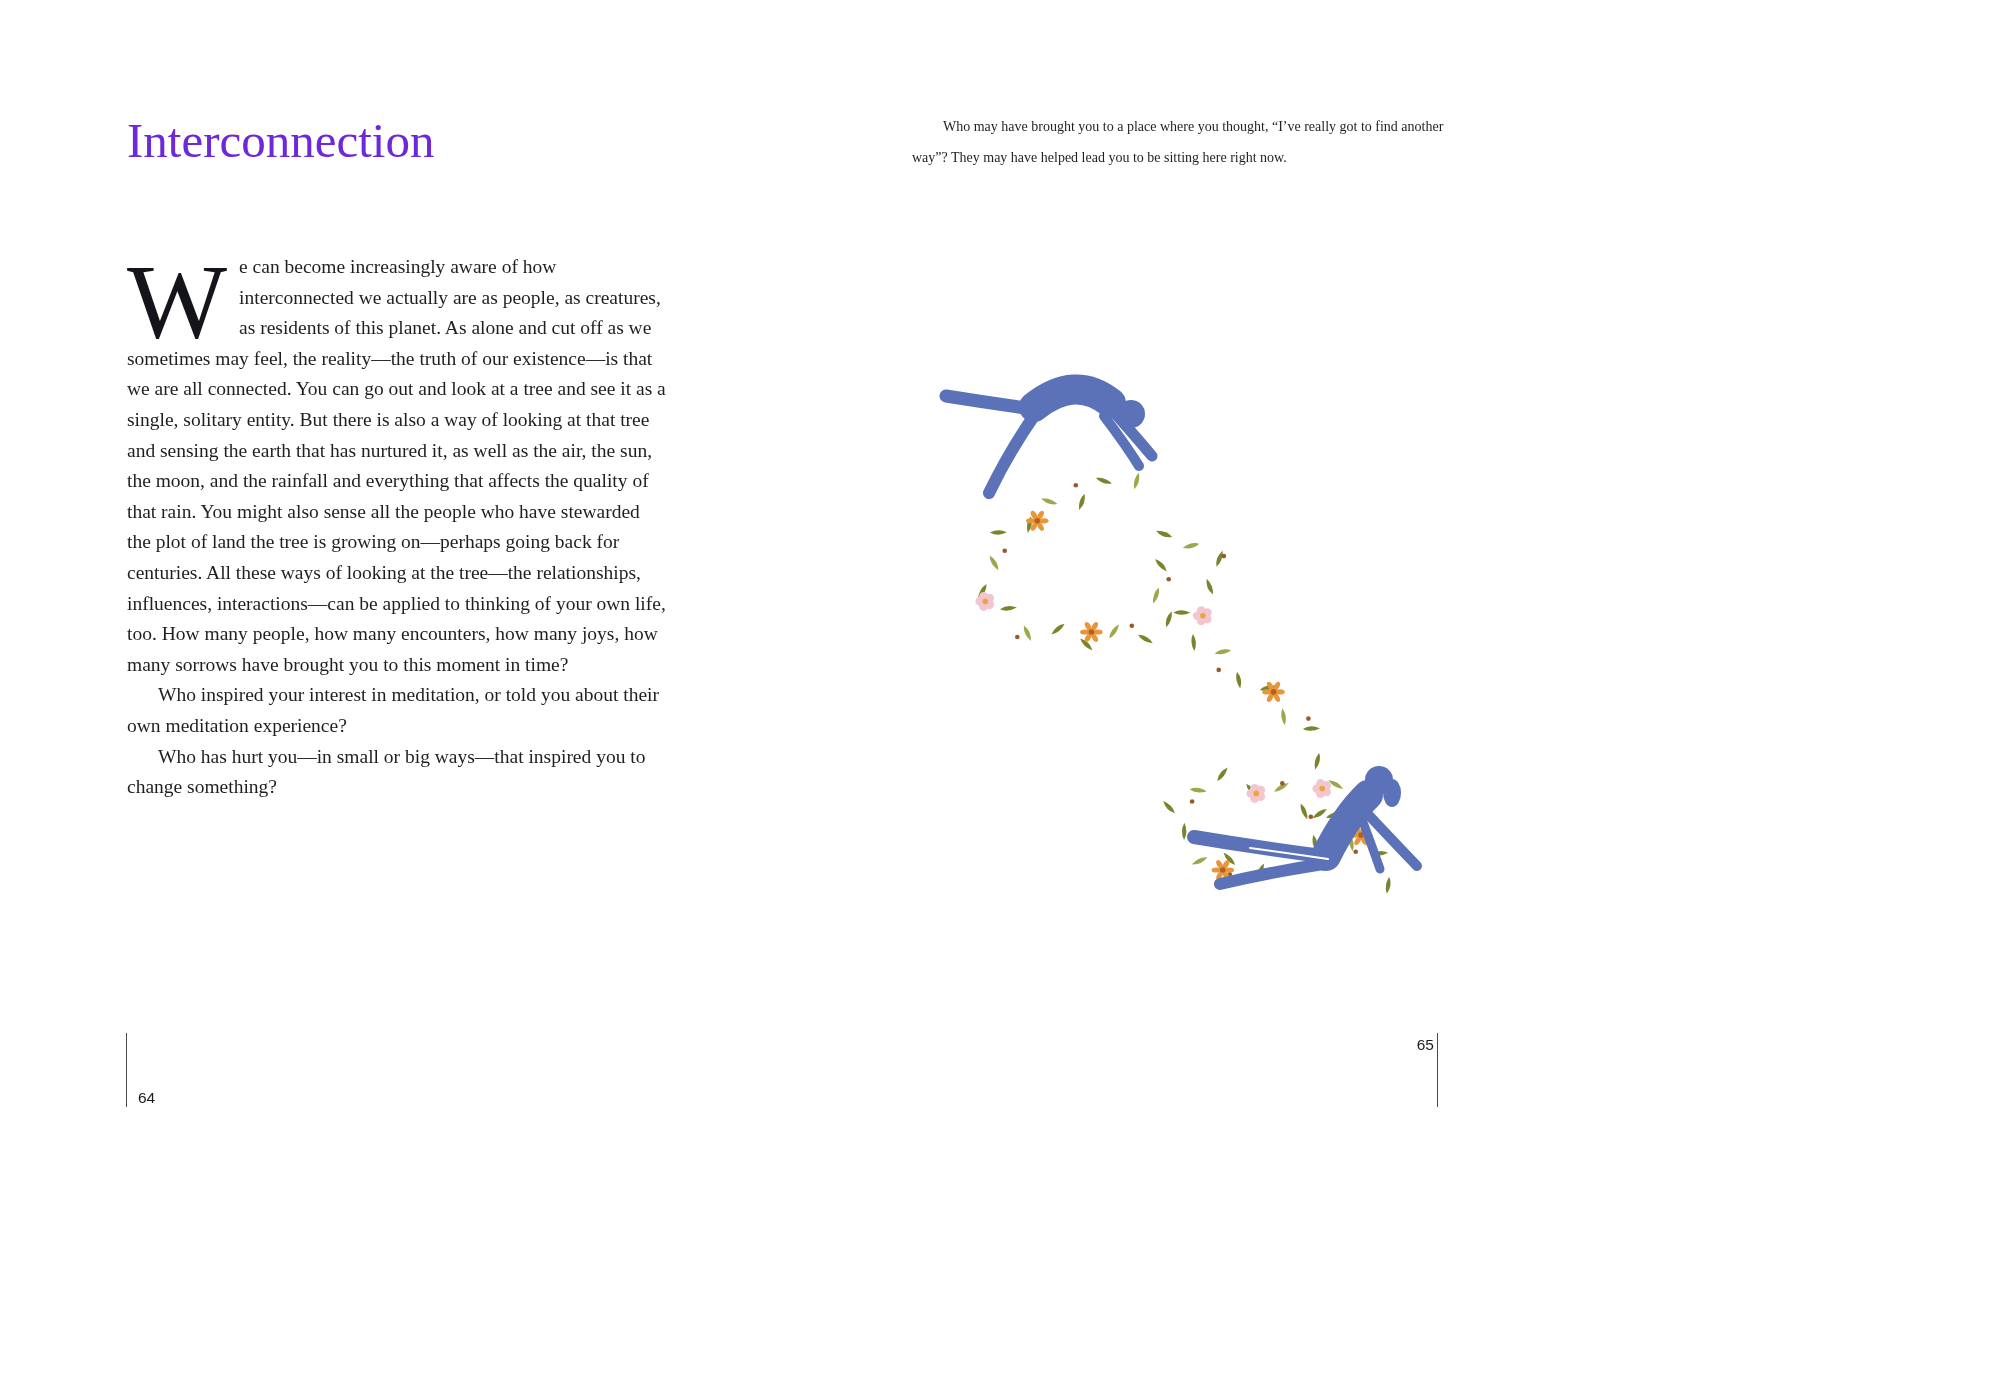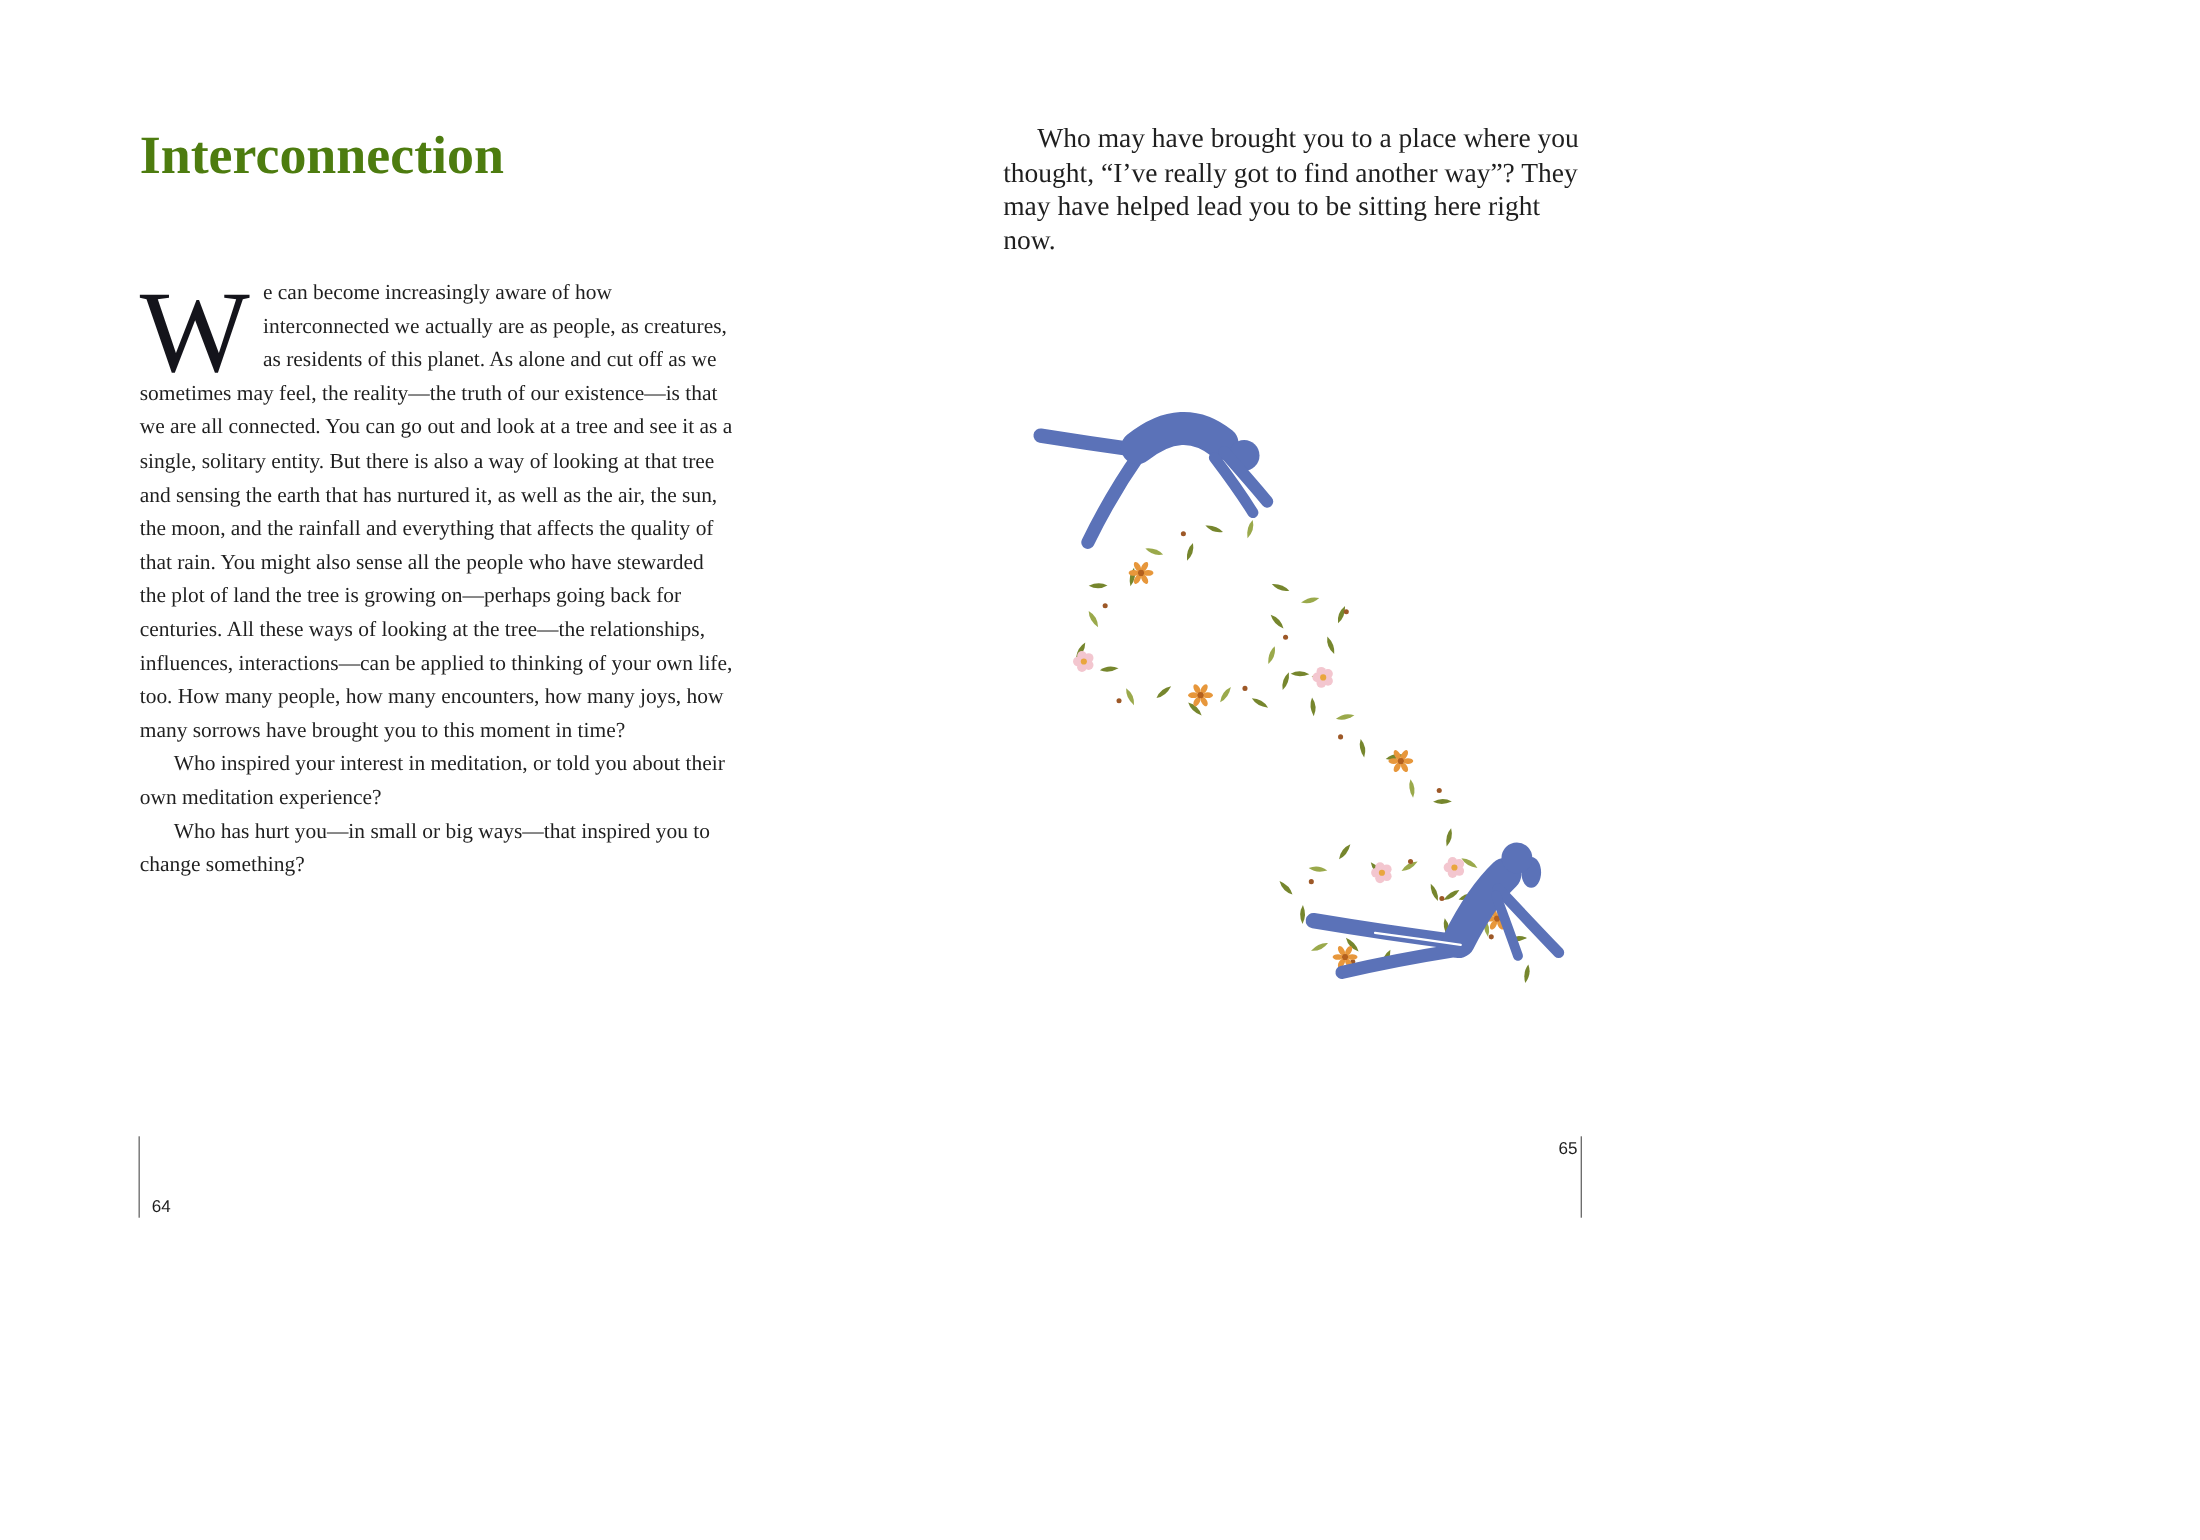--- a/index.html
+++ b/index.html
@@ -11,44 +11,44 @@
     font-family: "Liberation Serif", serif;
     color: #1f1f1f;
   }
 
   .left-column {
     position: absolute; left: 127px; top: 112px; width: 540px;
   }
   .chapter-title {
     margin: 0;
     font-family: "Liberation Serif", serif;
-    font-weight: 700;
+    font-weight: 400;
     font-size: 49px;
     line-height: 58px;
-    color: #4d7c0f;
+    color: #6d28d9;
     letter-spacing: 0px;
   }
   .left-body {
     margin-top: 82px;
     font-size: 19.5px;
     line-height: 30.6px;
   }
   p { margin: 0; }
   p.indent { text-indent: 31px; }
   .dropcap {
     float: left;
     font-size: 106px;
     line-height: 82px;
     padding: 9px 12px 0 0;
     color: #14141b;
   }
 
   .right-column {
     position: absolute; left: 912px; top: 112px; width: 532px;
-    font-size: 25px;
+    font-size: 14px;
     line-height: 30.6px;
   }
 
   .illustration {
     position: absolute; left: 930px; top: 352px;
     width: 540px; height: 585px;
   }
 
   .footer-left {
     position: absolute; left: 126px; top: 1033px;

